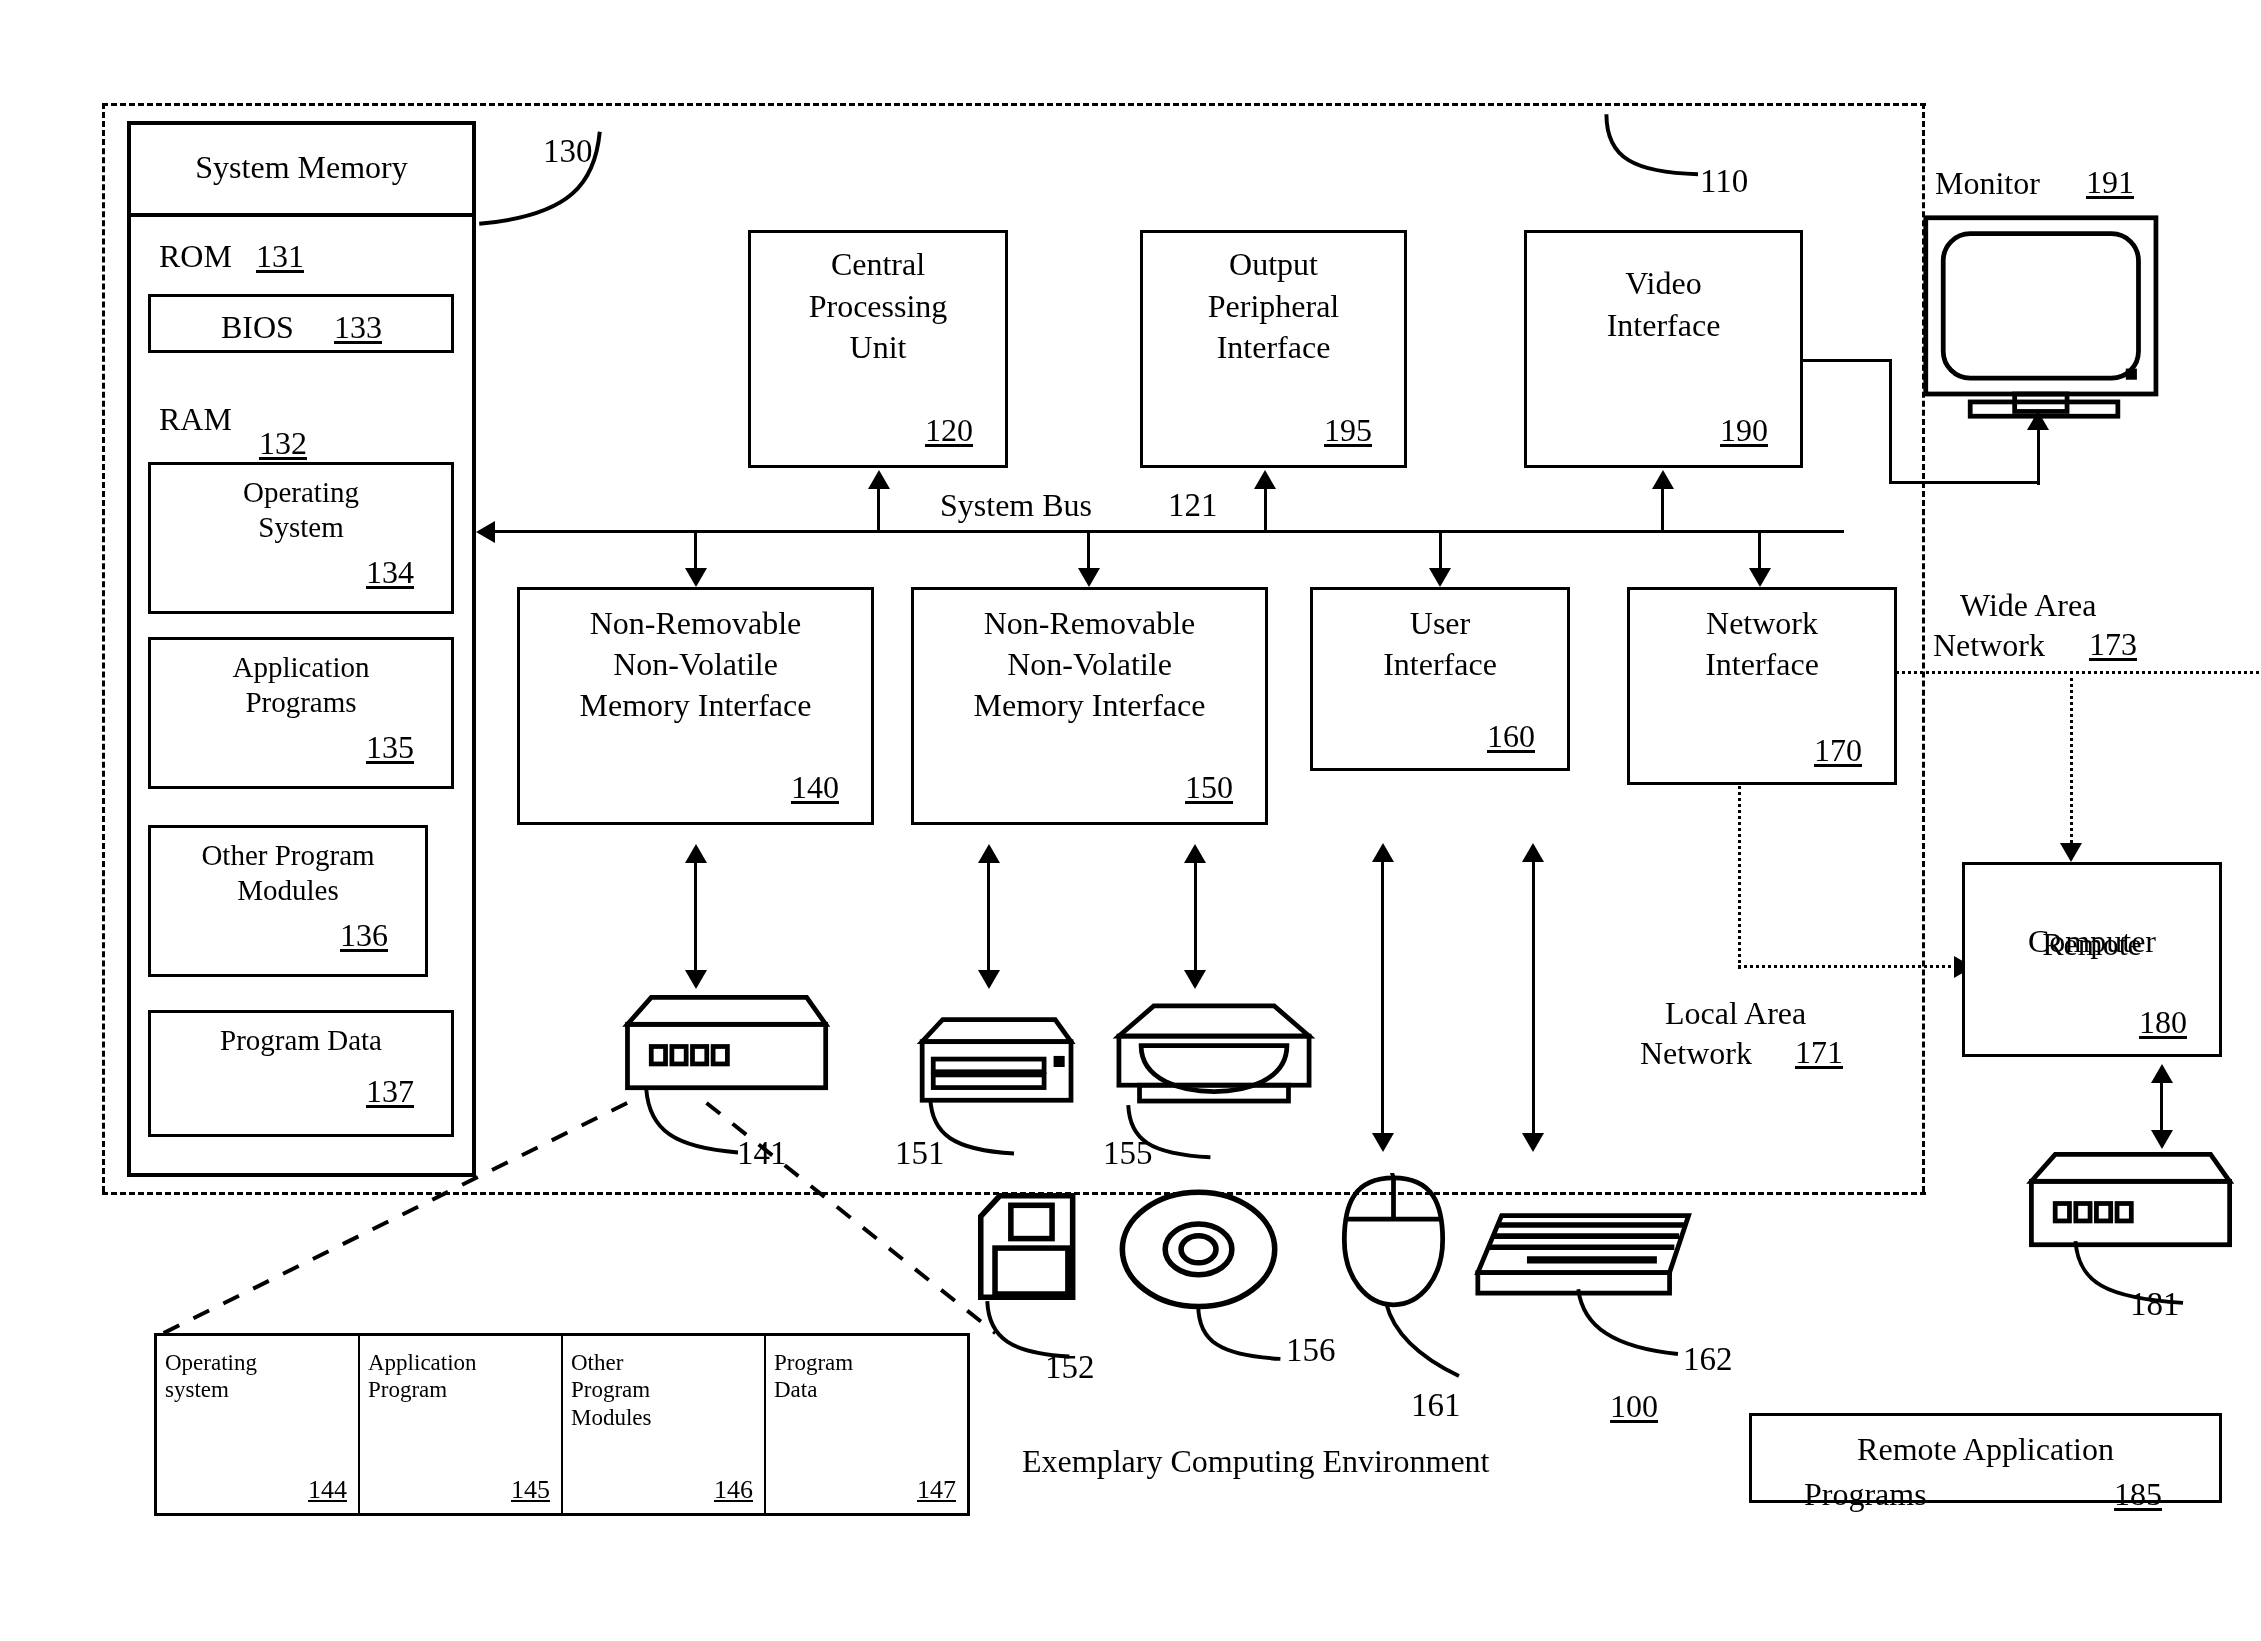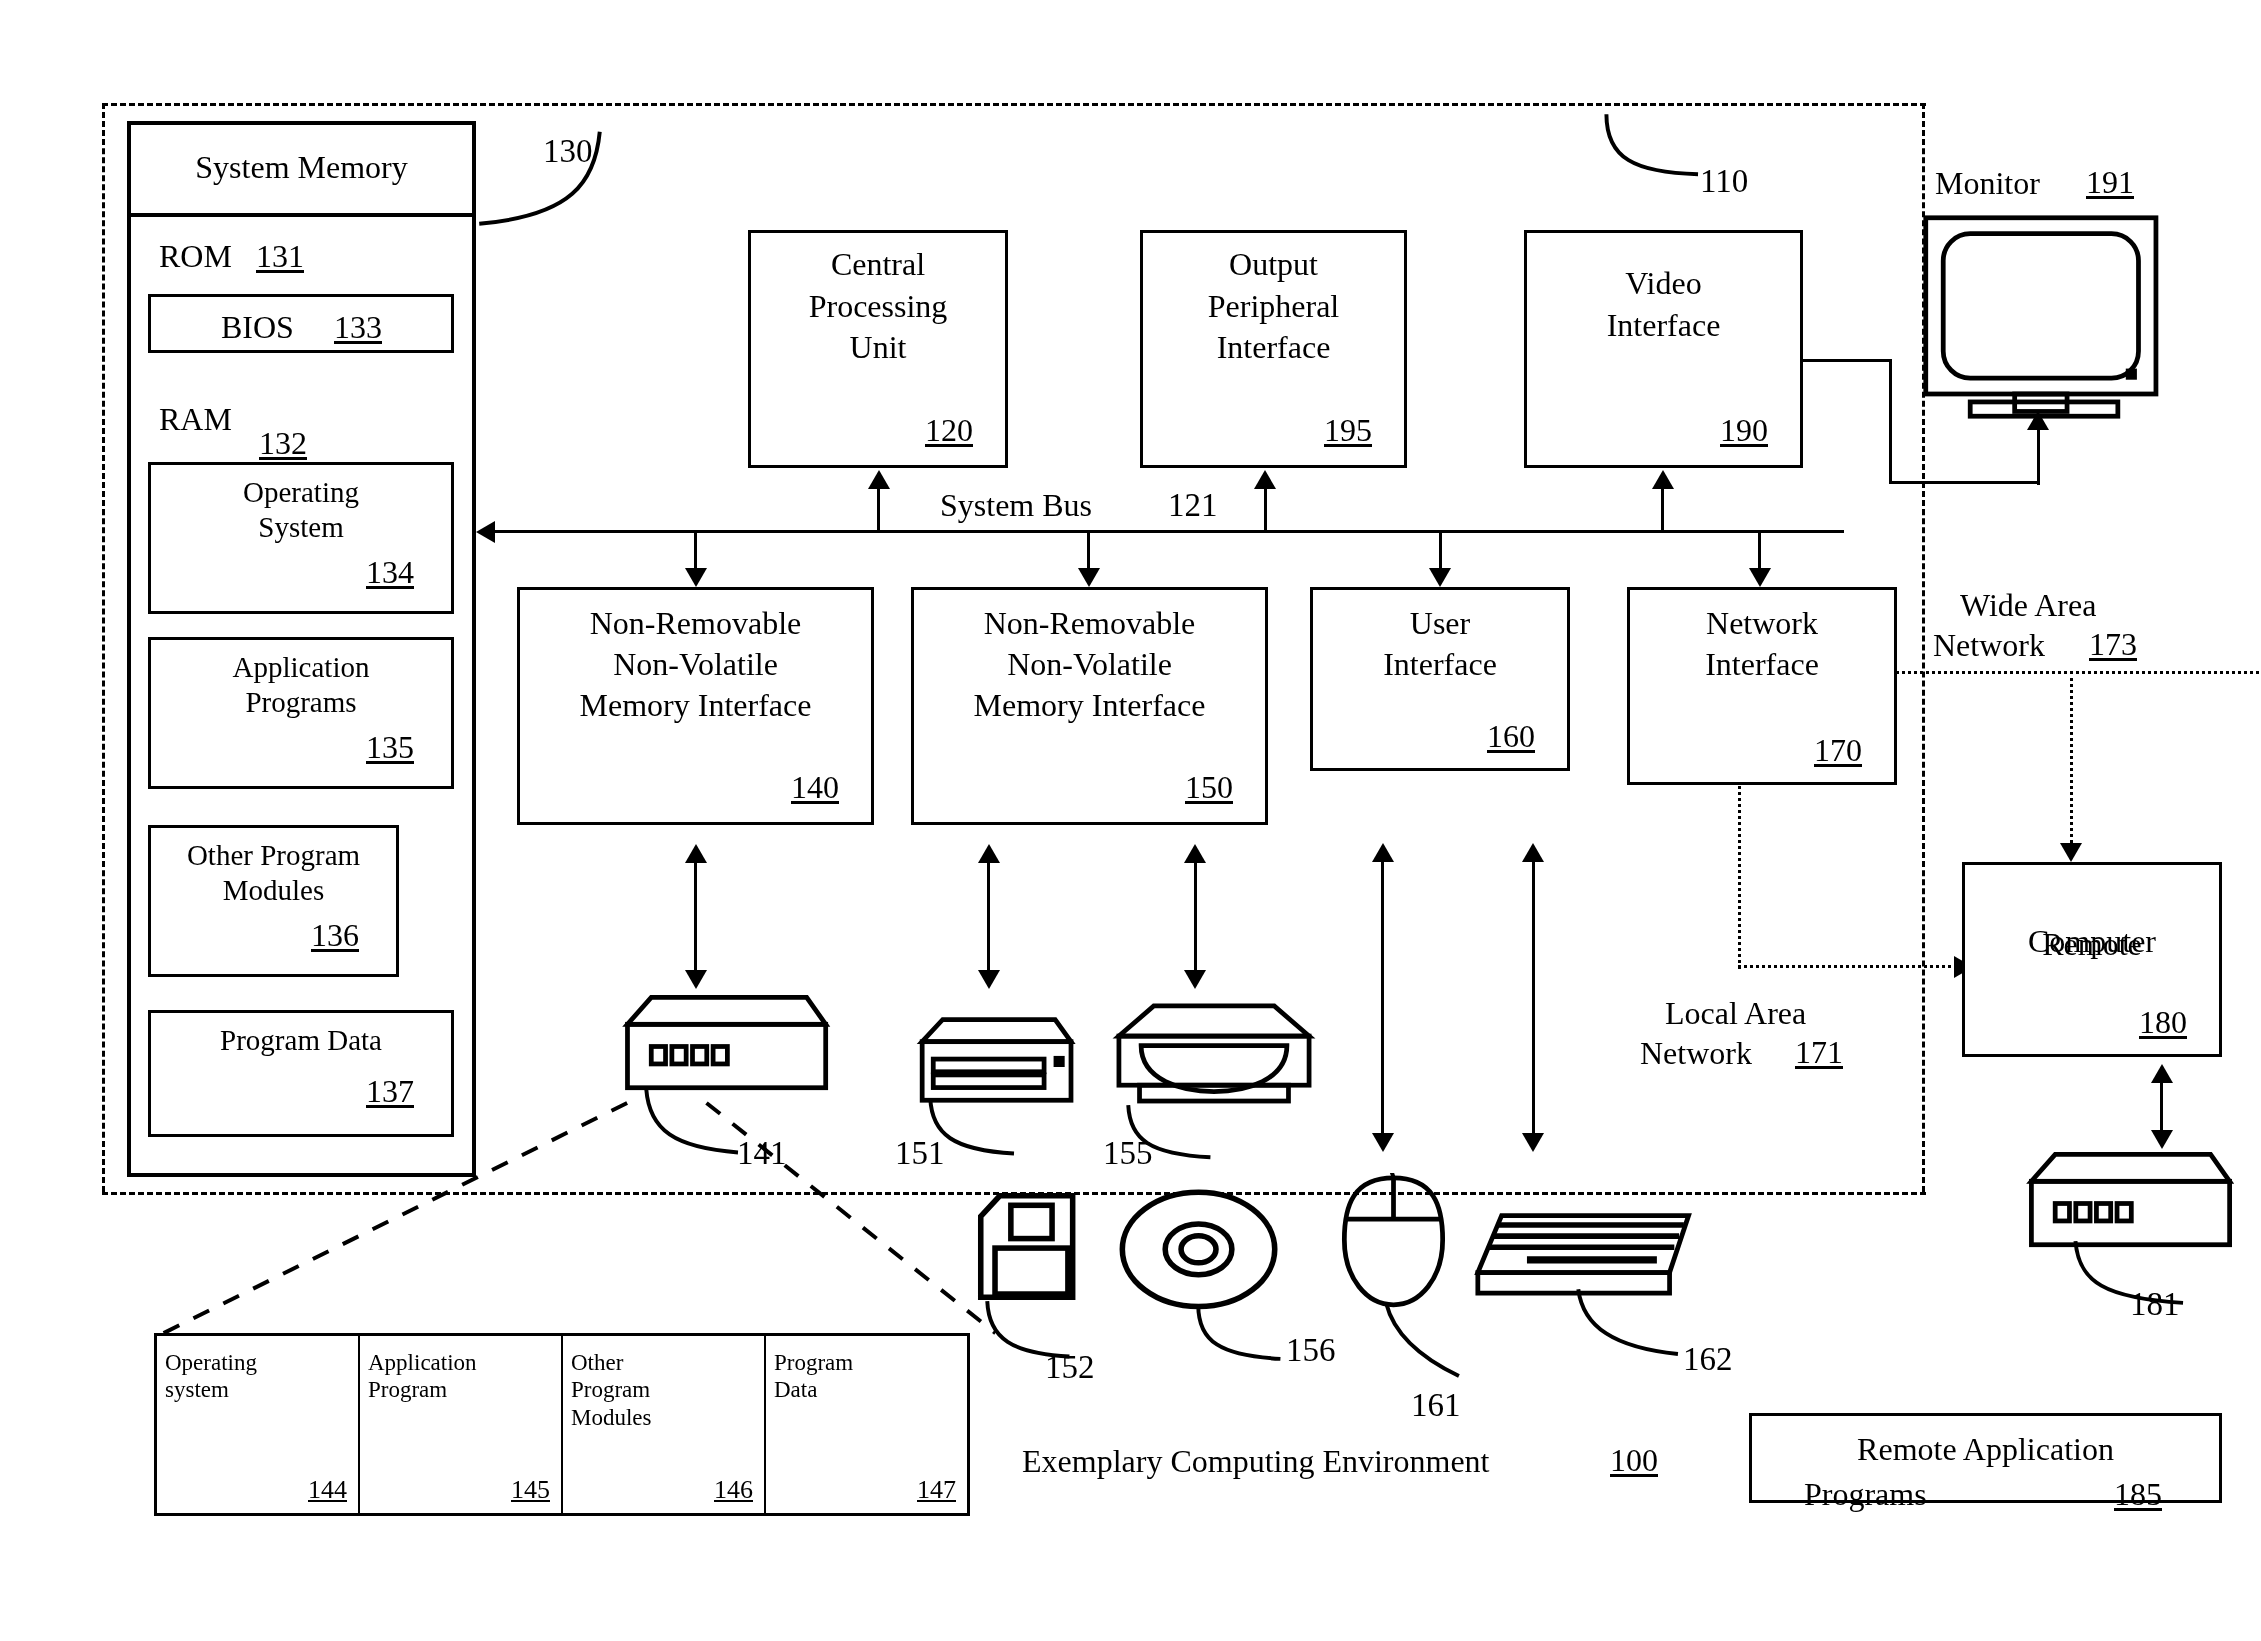--- a/index.html
+++ b/index.html
@@ -149,21 +149,21 @@
     <span class="t fs-md" style="top:46px;">System</span>
     <span class="refnum fs-ref" style="right:37px;top:89px;">134</span>
   </div>
 
   <div class="box" style="left:148px;top:637px;width:306px;height:152px;">
     <span class="t fs-md" style="top:11px;">Application</span>
     <span class="t fs-md" style="top:46px;">Programs</span>
     <span class="refnum fs-ref" style="right:37px;top:89px;">135</span>
   </div>
 
-  <div class="box" style="left:148px;top:825px;width:251px;height:152px;">
+  <div class="box" style="left:148px;top:825px;width:280px;height:152px;">
     <span class="t fs-md" style="top:11px;">Other Program</span>
     <span class="t fs-md" style="top:46px;">Modules</span>
     <span class="refnum fs-ref" style="right:37px;top:89px;">136</span>
   </div>
 
   <div class="box" style="left:148px;top:1010px;width:306px;height:127px;">
     <span class="t fs-md" style="top:11px;">Program Data</span>
     <span class="refnum fs-ref" style="right:37px;top:60px;">137</span>
   </div>
 
@@ -447,16 +447,16 @@
     <div class="minicell">
       <div class="mt">
         <span>Program</span><br>
         <span>Data</span>
       </div>
       <div class="mr">147</div>
     </div>
   </div>
 
   <div class="plain fs-lg" style="left:1022px;top:1443px;">Exemplary Computing Environment</div>
-  <div class="plain fs-ref" style="left:1610px;top:1442px;text-decoration:underline;text-underline-offset:3.2px;">100</div>
+  <div class="plain fs-ref" style="left:1610px;top:1388px;text-decoration:underline;text-underline-offset:3.2px;">100</div>
 
 </div>
 
 
 </body></html>

